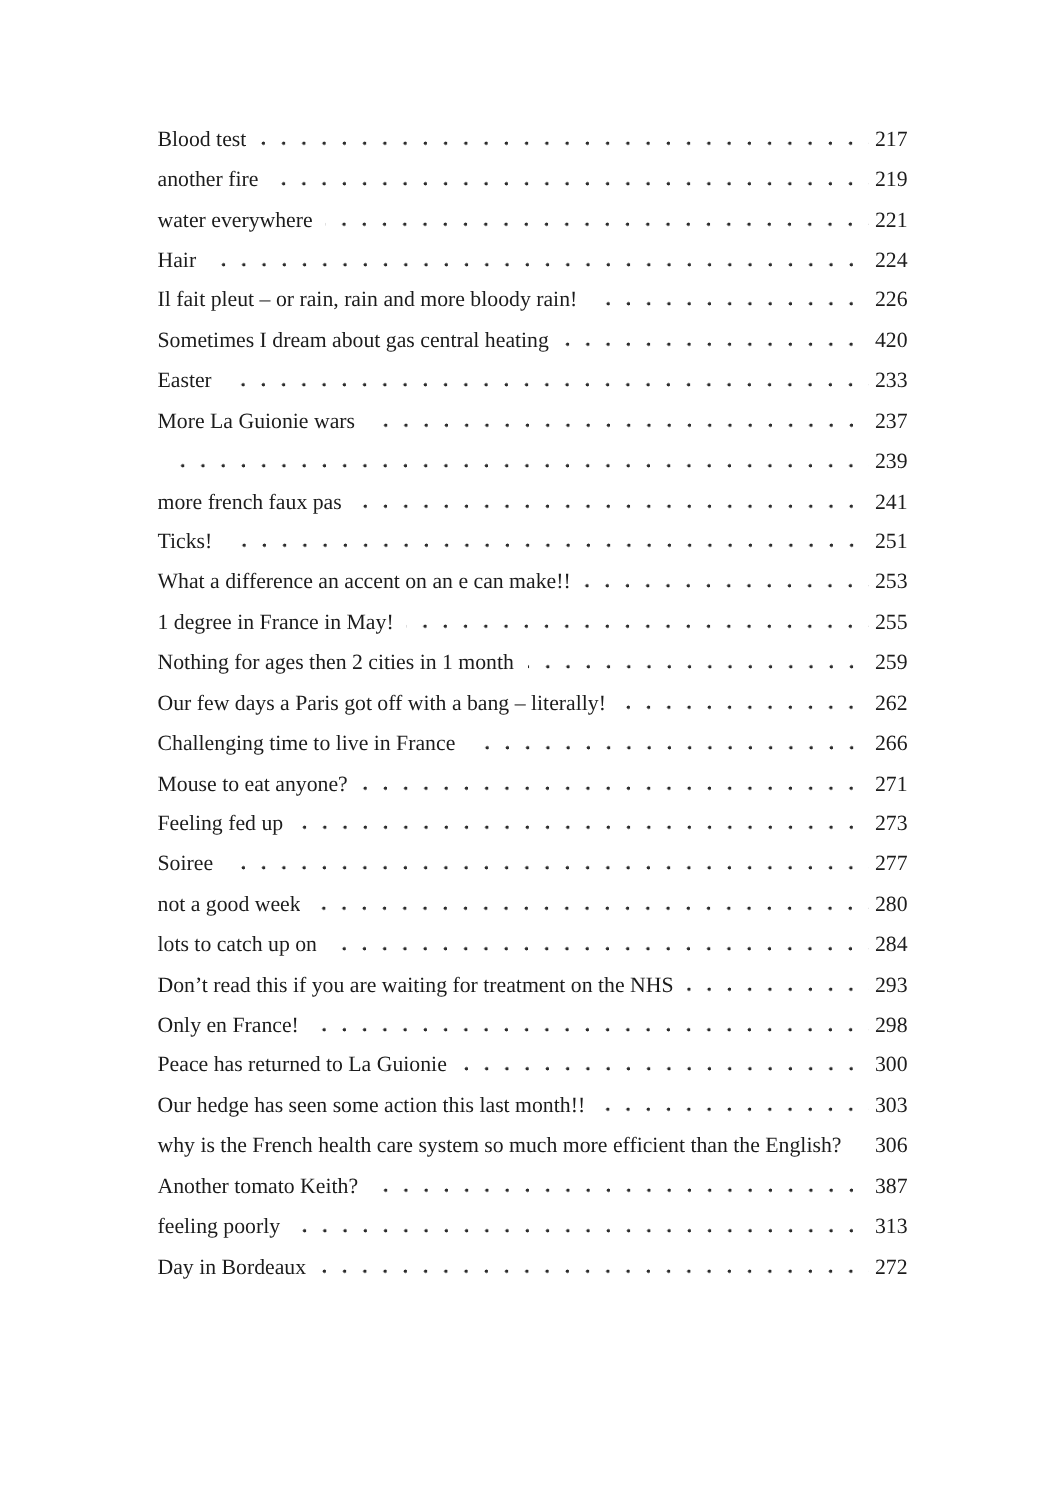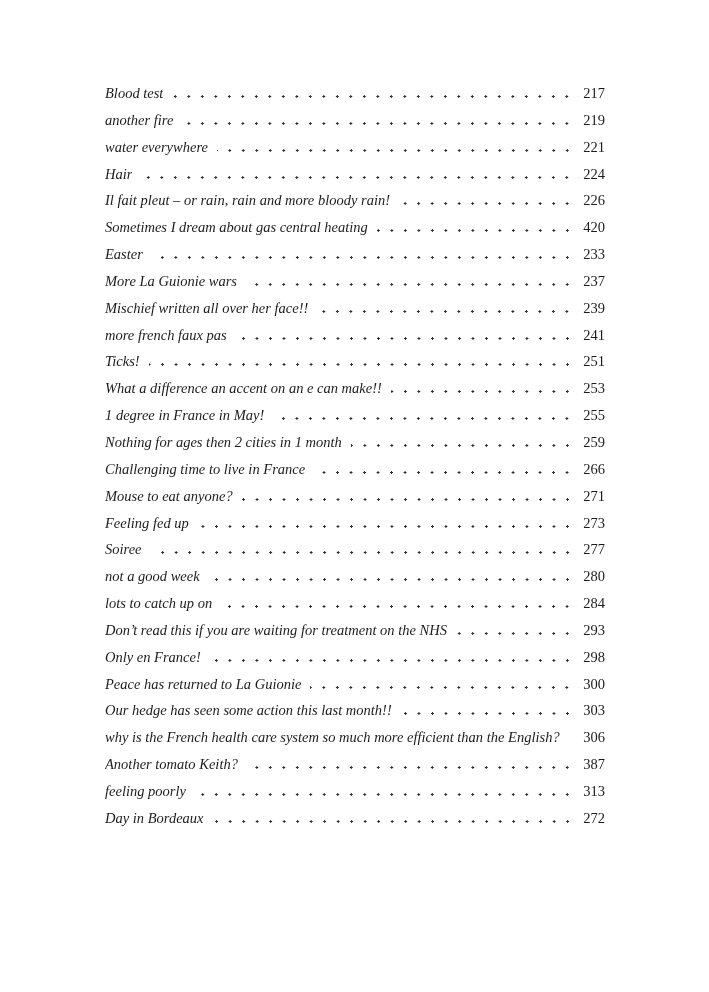--- a/index.html
+++ b/index.html
@@ -26,21 +26,20 @@
     align-items: baseline;
     height: 26.85px;
     font-size: 14.5px;
     line-height: 18px;
   }
   .toc-title {
     flex: 0 1 auto;
     white-space: nowrap;
     overflow: hidden;
     min-width: 0;
-    font-style: italic;
   }
   .leader {
     flex: 1 1 auto;
     min-width: 0;
     height: 3px;
     margin: 0 4px 0 9px;
     background-image: radial-gradient(circle at 1.5px 1.5px, #2b2b2b 1.05px, rgba(0,0,0,0) 1.3px);
     background-size: 13.5px 3px;
     background-repeat: repeat-x;
     background-position: right bottom;
@@ -97,21 +96,20 @@
     <span class="page-num">233</span>
   </div>
 
   <div class="toc-row">
     <span class="toc-title">More La Guionie wars</span>
     <span class="leader"></span>
     <span class="page-num">237</span>
   </div>
 
   <div class="toc-row">
-    <span class="toc-title">Mischief written all over her face!!</span>
     <span class="leader"></span>
     <span class="page-num">239</span>
   </div>
 
   <div class="toc-row">
     <span class="toc-title">more french faux pas</span>
     <span class="leader"></span>
     <span class="page-num">241</span>
   </div>
 
@@ -133,20 +131,25 @@
     <span class="leader"></span>
     <span class="page-num">255</span>
   </div>
 
   <div class="toc-row">
     <span class="toc-title">Nothing for ages then 2 cities in 1 month</span>
     <span class="leader"></span>
     <span class="page-num">259</span>
   </div>
 
+  <div class="toc-row">
+    <span class="toc-title">Our few days a Paris got off with a bang – literally!</span>
+    <span class="leader"></span>
+    <span class="page-num">262</span>
+  </div>
 
   <div class="toc-row">
     <span class="toc-title">Challenging time to live in France</span>
     <span class="leader"></span>
     <span class="page-num">266</span>
   </div>
 
   <div class="toc-row">
     <span class="toc-title">Mouse to eat anyone?</span>
     <span class="leader"></span>

